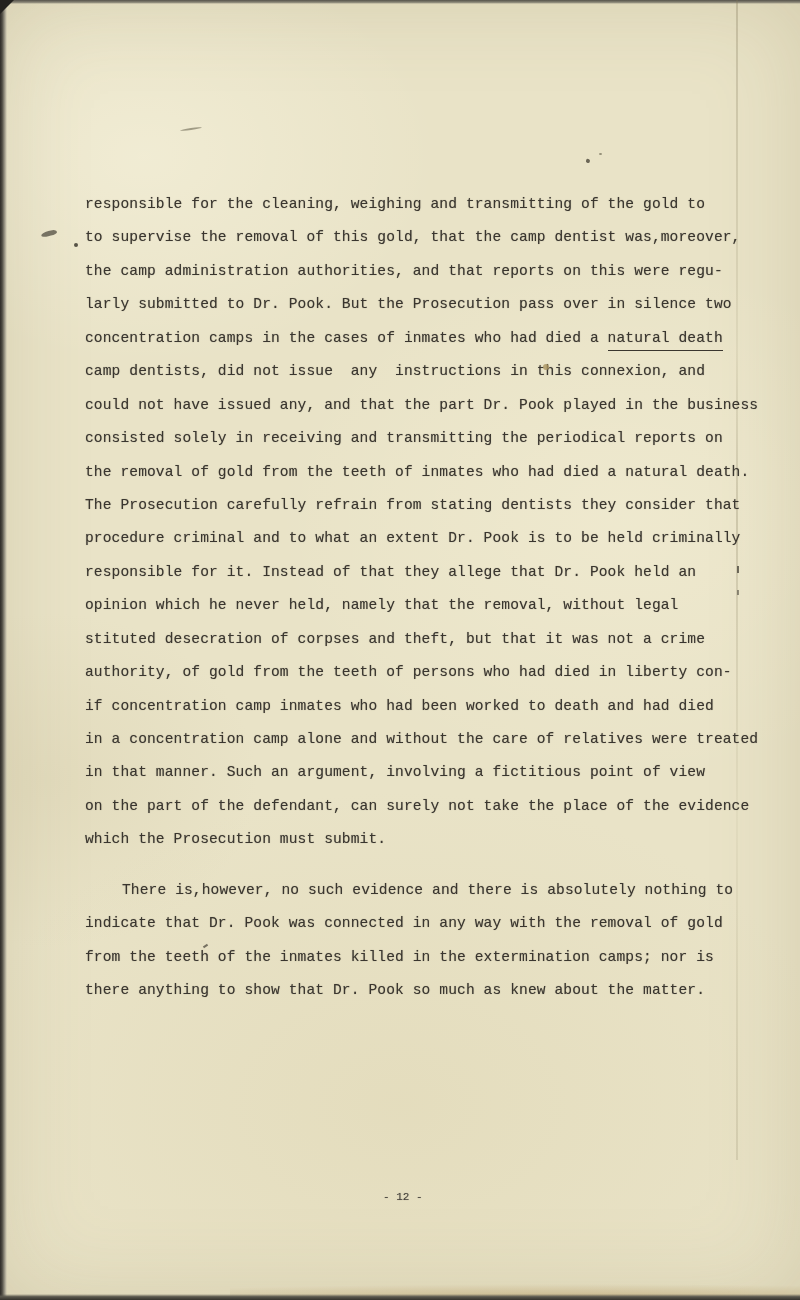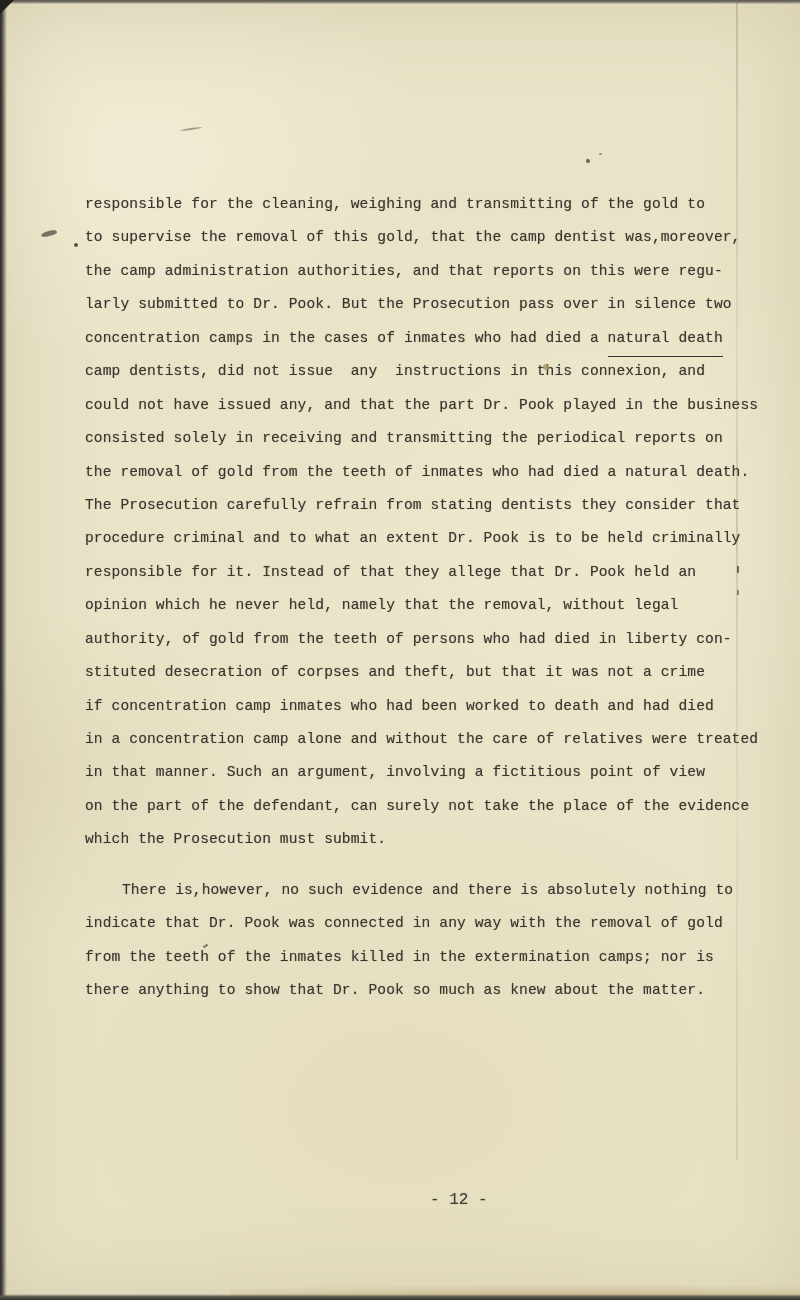--- a/index.html
+++ b/index.html
@@ -50,28 +50,27 @@
     color: #3a362f;
     font-size: 14.6px;
     letter-spacing: 0.1px;
     text-shadow: 0 0 1px rgba(58,54,47,0.45);
   }
   .line {
     height: 33.45px;
     white-space: pre;
   }
   .line.indent { padding-left: 37px; margin-top: 17px; }
-  .u { border-bottom: 1.5px solid #3a362f; padding-bottom: 10px; }
+  .u { border-bottom: 1.5px solid #3a362f; padding-bottom: 4px; }
   .footer-page-number {
     position: absolute; left: 383px; top: 1191px;
     color: #44403a;
-    font-size: 16px;
+    font-size: 11px;
     white-space: pre;
     text-shadow: 0 0 1px rgba(58,54,47,0.4);
-    margin-left: 47px;
   }
   .speck { position: absolute; border-radius: 50%; }
   .speck-a { left: 586px; top: 159px; width: 4px; height: 4px; background: rgba(85,80,66,0.85); transform: rotate(20deg); border-radius: 40% 60% 50% 50%; }
   .speck-b { left: 599px; top: 153px; width: 3px; height: 2px; background: rgba(110,104,86,0.7); }
   .smudge-left { position: absolute; left: 41px; top: 231px; width: 16px; height: 5px; background: rgba(80,76,64,0.75); transform: rotate(-14deg); border-radius: 60% 40% 50% 50%/70% 60% 40% 50%; }
   .dot-left { position: absolute; left: 74px; top: 243px; width: 4px; height: 4px; background: rgba(60,56,46,0.85); border-radius: 50%; }
   .tan-dot { position: absolute; left: 543px; top: 364px; width: 6px; height: 6px; background: rgba(170,148,95,0.8); border-radius: 50%; }
   .tick-a { position: absolute; left: 737px; top: 566px; width: 2px; height: 7px; background: rgba(70,66,55,0.75); }
   .tick-b { position: absolute; left: 737px; top: 590px; width: 2px; height: 5px; background: rgba(70,66,55,0.55); }
   .tick-c { position: absolute; left: 203px; top: 945px; width: 5px; height: 2px; background: rgba(70,66,55,0.7); transform: rotate(-35deg); }
@@ -94,22 +93,22 @@
       <div class="line">larly submitted to Dr. Pook. But the Prosecution pass over in silence two</div>
       <div class="line"><span>concentration camps in the cases of inmates who had died a </span><span class="u">natural death</span></div>
       <div class="line">camp dentists, did not issue  any  instructions in this connexion, and</div>
       <div class="line">could not have issued any, and that the part Dr. Pook played in the business</div>
       <div class="line">consisted solely in receiving and transmitting the periodical reports on</div>
       <div class="line">the removal of gold from the teeth of inmates who had died a natural death.</div>
       <div class="line">The Prosecution carefully refrain from stating dentists they consider that</div>
       <div class="line">procedure criminal and to what an extent Dr. Pook is to be held criminally</div>
       <div class="line">responsible for it. Instead of that they allege that Dr. Pook held an</div>
       <div class="line">opinion which he never held, namely that the removal, without legal</div>
+      <div class="line">stituted desecration of corpses and theft, but that it was not a crime</div>
       <div class="line">authority, of gold from the teeth of persons who had died in liberty con-</div>
-      <div class="line">stituted desecration of corpses and theft, but that it was not a crime</div>
       <div class="line">if concentration camp inmates who had been worked to death and had died</div>
       <div class="line">in a concentration camp alone and without the care of relatives were treated</div>
       <div class="line">in that manner. Such an argument, involving a fictitious point of view</div>
       <div class="line">on the part of the defendant, can surely not take the place of the evidence</div>
       <div class="line">which the Prosecution must submit.</div>
       <div class="line indent">There is,however, no such evidence and there is absolutely nothing to</div>
       <div class="line">indicate that Dr. Pook was connected in any way with the removal of gold</div>
       <div class="line">from the teeth of the inmates killed in the extermination camps; nor is</div>
       <div class="line">there anything to show that Dr. Pook so much as knew about the matter.</div>
     </div>

